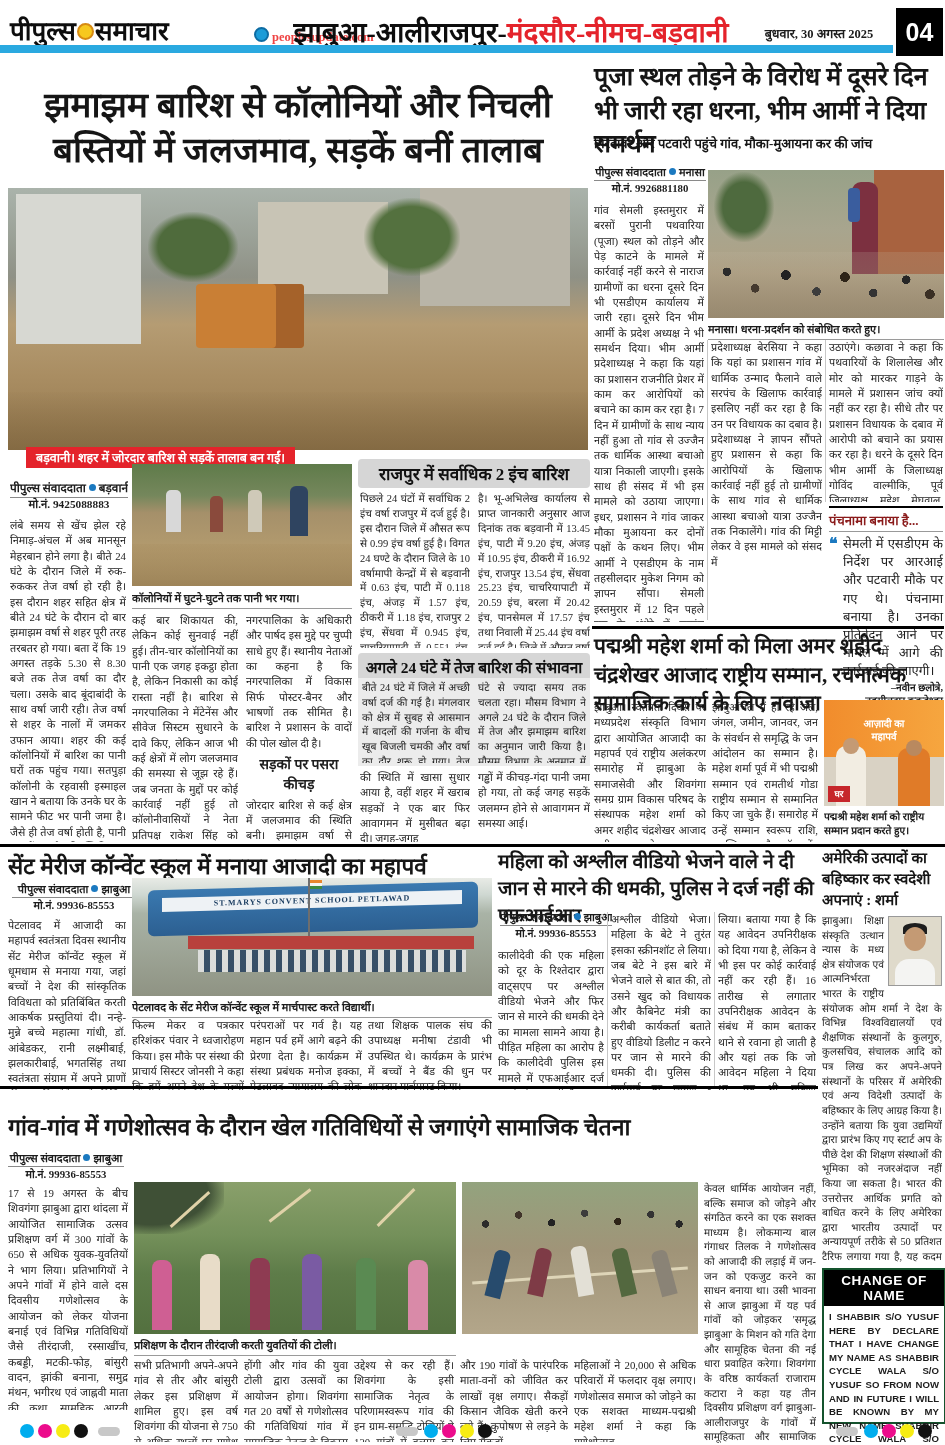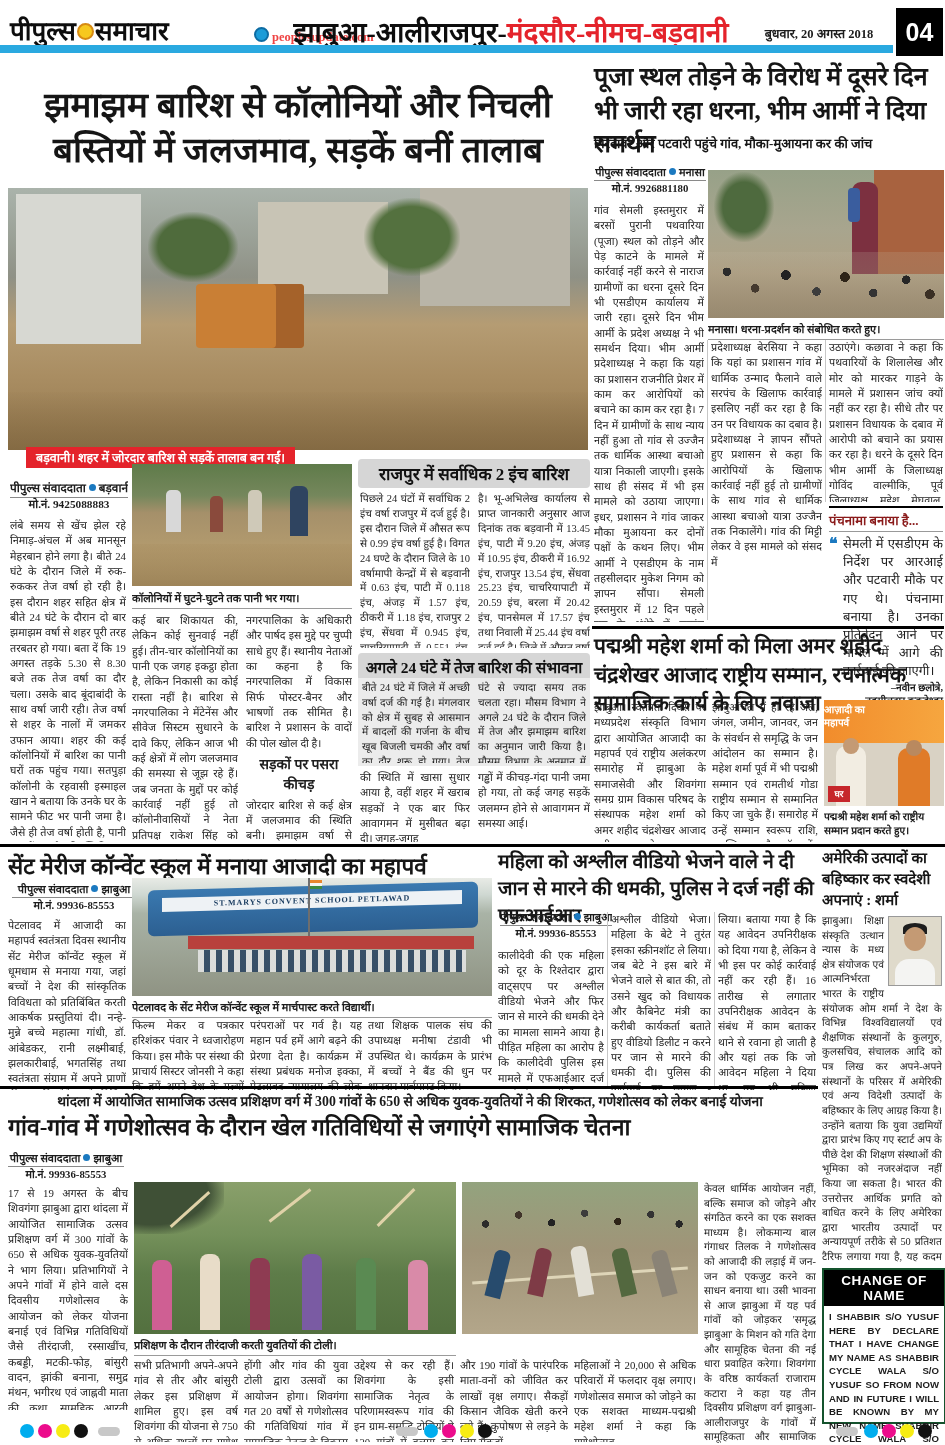--- a/index.html
+++ b/index.html
@@ -50,21 +50,21 @@
 
   <div class="abs masthead-logo" style="left:10px;top:12px;">
     <span>पीपुल्स</span><span class="bulb"></span><span>समाचार</span>
   </div>
   <div class="abs site" style="left:254px;top:27px;">
     <span class="siteicon"></span><span>peoplesupdate.com</span>
   </div>
   <div class="abs" style="left:278px;top:12px;width:466px;text-align:center;font-weight:800;font-size:28px;white-space:nowrap;overflow:hidden;">
     <span class="title-black">झाबुआ-आलीराजपुर-</span><span class="title-red">मंदसौर-नीमच-बड़वानी</span>
   </div>
-  <div class="abs datebox" style="left:748px;top:25px;width:142px;text-align:center;">बुधवार, 20 अगस्त 2018</div>
+  <div class="abs datebox" style="left:748px;top:25px;width:142px;text-align:center;">बुधवार, 30 अगस्त 2025</div>
   <div class="abs" style="left:0;top:45px;width:893px;height:8px;background:#2aa9e0;"></div>
   <div class="abs pagebox" style="left:896px;top:8px;width:47px;height:48px;">04</div>
 
   <div class="abs hl" style="left:8px;top:84px;width:580px;font-size:35px;line-height:1.28;text-align:center;">झमाझम बारिश से कॉलोनियों और निचली बस्तियों में जलजमाव, सड़कें बनीं तालाब</div>
 
   <div class="ph" style="left:8px;top:188px;width:580px;height:262px;background:linear-gradient(180deg,#aab3ab 0%,#9aa096 20%,#8f9186 34%,#b59c73 52%,#a98d62 72%,#93784e 100%);">
     <div style="left:8px;top:6px;width:125px;height:150px;background:#d7d8d2;"></div>
     <div style="left:140px;top:24px;width:90px;height:70px;background:radial-gradient(ellipse at center,#4f6b3c 55%,rgba(79,107,60,0) 72%);"></div>
     <div style="left:250px;top:14px;width:130px;height:92px;background:#c8c4b5;"></div>
     <div style="right:18px;top:0;width:150px;height:118px;background:#b9b5a8;"></div>
@@ -133,21 +133,21 @@
     <div style="position:absolute;left:0;top:26px;width:12px;height:12px;color:#1b79c0;font-size:16px;font-weight:bold;">❝</div>
     <div class="qbody" style="margin:3px 0 0 14px;">सेमली में एसडीएम के निर्देश पर आरआई और पटवारी मौके पर गए थे। पंचनामा बनाया है। उनका प्रतिवेदन आने पर मामले में आगे की कार्रवाई की जाएगी।</div>
     <div class="qsign"><span>–नवीन छलोत्रे,</span><br><span>तहसीलदार कुकड़ेश्वर</span></div>
   </div>
 
   <div class="hr" style="left:592px;top:626px;width:352px;"></div>
   <div class="abs hl" style="left:594px;top:632px;width:350px;font-size:21px;line-height:1.36;">पद्मश्री महेश शर्मा को मिला अमर शहीद चंद्रशेखर आजाद राष्ट्रीय सम्मान, रचनात्मक सामाजिक कार्य के लिए नवाजा</div>
   <div class="abs bd" style="left:594px;top:700px;width:112px;height:142px;">झाबुआ। स्वतंत्रता दिवस पर मध्यप्रदेश संस्कृति विभाग द्वारा आयोजित आजादी का महापर्व एवं राष्ट्रीय अलंकरण समारोह में झाबुआ के समाजसेवी और शिवगंगा समग्र ग्राम विकास परिषद के संस्थापक महेश शर्मा को अमर शहीद चंद्रशेखर आजाद राष्ट्रीय सम्मान से नवाजा गया।</div>
   <div class="abs bd" style="left:712px;top:700px;width:106px;height:142px;">झाबुआंचल में हो रहे जल, जंगल, जमीन, जानवर, जन के संवर्धन से समृद्धि के जन आंदोलन का सम्मान है। महेश शर्मा पूर्व में भी पद्मश्री सम्मान एवं रामतीर्थ गोडा राष्ट्रीय सम्मान से सम्मानित किए जा चुके हैं। समारोह में उन्हें सम्मान स्वरूप राशि, प्रशस्ति-पत्र और शॉल भेंट की गई।</div>
   <div class="ph" style="left:824px;top:700px;width:120px;height:106px;background:#d9d2c4;">
-    <div style="left:0;top:0;width:100%;height:40px;background:linear-gradient(90deg,#f18c2c,#f6a63f);color:#fff;font-weight:800;font-size:10px;text-align:left;line-height:1.3;padding-top:3px;">
+    <div style="left:0;top:0;width:100%;height:40px;background:linear-gradient(90deg,#f18c2c,#f6a63f);color:#fff;font-weight:800;font-size:10px;text-align:center;line-height:1.3;padding-top:17px;">
       <span>आज़ादी का</span><br><span>महापर्व</span>
     </div>
     <div style="left:12px;top:46px;width:30px;height:60px;background:#f2ede2;border-radius:10px 10px 0 0;"></div>
     <div style="left:19px;top:38px;width:16px;height:16px;border-radius:50%;background:#c49a74;"></div>
     <div style="left:74px;top:48px;width:32px;height:58px;background:#e07b28;border-radius:10px 10px 0 0;"></div>
     <div style="left:82px;top:40px;width:16px;height:16px;border-radius:50%;background:#b9895f;"></div>
     <div style="left:4px;bottom:4px;width:22px;height:16px;background:#c6262b;color:#fff;font-weight:bold;font-size:9px;text-align:center;line-height:16px;">घर</div>
   </div>
   <div class="abs cap" style="left:824px;top:808px;width:120px;font-size:10.3px;border-bottom:none;">पद्मश्री महेश शर्मा को राष्ट्रीय सम्मान प्रदान करते हुए।</div>
 
@@ -194,21 +194,20 @@
     <span>झाबुआ। शिक्षा संस्कृति उत्थान न्यास के मध्य क्षेत्र संयोजक एवं आत्मनिर्भरता भारत के राष्ट्रीय संयोजक ओम शर्मा ने देश के विभिन्न विश्वविद्यालयों एवं शैक्षणिक संस्थानों के कुलगुरु, कुलसचिव, संचालक आदि को पत्र लिख कर अपने-अपने संस्थानों के परिसर में अमेरिकी एवं अन्य विदेशी उत्पादों के बहिष्कार के लिए आग्रह किया है। उन्होंने बताया कि युवा उद्यमियों द्वारा प्रारंभ किए गए स्टार्ट अप के पीछे देश की शिक्षण संस्थाओं की भूमिका को नजरअंदाज नहीं किया जा सकता है। भारत की उत्तरोत्तर आर्थिक प्रगति को बाधित करने के लिए अमेरिका द्वारा भारतीय उत्पादों पर अन्यायपूर्ण तरीके से 50 प्रतिशत टैरिफ लगाया गया है, यह कदम निश्चित ही भारत की आर्थिक प्रगति में बाधक बनेगा। अमेरिका के इस मनमाने तरीके का उचित प्रतिकार भारतीय जनता द्वारा किया जाना नितांत आवश्यक है। दैनिक उपयोग में आने वाले बहुराष्ट्रीय कंपनियों के उत्पादों को स्वदेशी उत्पादों से प्रतिस्थापित कर बहुराष्ट्रीय कंपनियों के अमरीकी उत्पादों का स्वैच्छिक बहिष्कार करना होगा।</span>
   </div>
 
   <div class="abs conbox" style="left:822px;top:1268px;width:120px;height:152px;">
     <div class="conhead">CHANGE OF NAME</div>
     <div class="conbody">I SHABBIR S/O YUSUF HERE BY DECLARE THAT I HAVE CHANGE MY NAME AS SHABBIR CYCLE WALA S/O YUSUF SO FROM NOW AND IN FUTURE I WILL BE KNOWN BY MY NEW NAME SHABBIR CYCLE WALA S/O YUSUF FOR ALL PURPOSES.</div>
 
   </div>
 
   <div class="hr" style="left:0;top:1086px;width:818px;"></div>
-  <div class="abs kick" style="left:30px;top:1091px;width:760px;font-size:13.8px;white-space:nowrap;overflow:hidden;">थांदला में आयोजित सामाजिक उत्सव प्रशिक्षण वर्ग में 300 गांवों के 650 से अधिक युवक-युवतियों ने की शिरकत, गणेशोत्सव को लेकर बनाई योजना</div>
   <div class="abs hl" style="left:8px;top:1110px;width:804px;font-size:23px;text-align:left;white-space:nowrap;overflow:hidden;">गांव-गांव में गणेशोत्सव के दौरान खेल गतिविधियों से जगाएंगे सामाजिक चेतना</div>
   <div class="abs by" style="left:8px;top:1150px;width:116px;font-size:11px;">
     <span>पीपुल्स संवाददाता</span><span class="dot"></span><span>झाबुआ</span>
   </div>
   <div class="abs phone" style="left:8px;top:1166px;width:116px;font-size:10.8px;">मो.नं. 99936-85553</div>
   <div class="abs bd" style="left:8px;top:1186px;width:120px;height:224px;">
     <p>17 से 19 अगस्त के बीच शिवगंगा झाबुआ द्वारा थांदला में आयोजित सामाजिक उत्सव प्रशिक्षण वर्ग में 300 गांवों के 650 से अधिक युवक-युवतियों ने भाग लिया। प्रतिभागियों ने अपने गांवों में होने वाले दस दिवसीय गणेशोत्सव के आयोजन को लेकर योजना बनाई एवं विभिन्न गतिविधियों जैसे तीरंदाजी, रस्साखींच, कबड्डी, मटकी-फोड़, बांसुरी वादन, झांकी बनाना, समुद्र मंथन, भगीरथ एवं जाह्नवी माता की कथा, सामूहिक आरती इत्यादि का प्रशिक्षण लिया।</p>
 
   </div>
 

